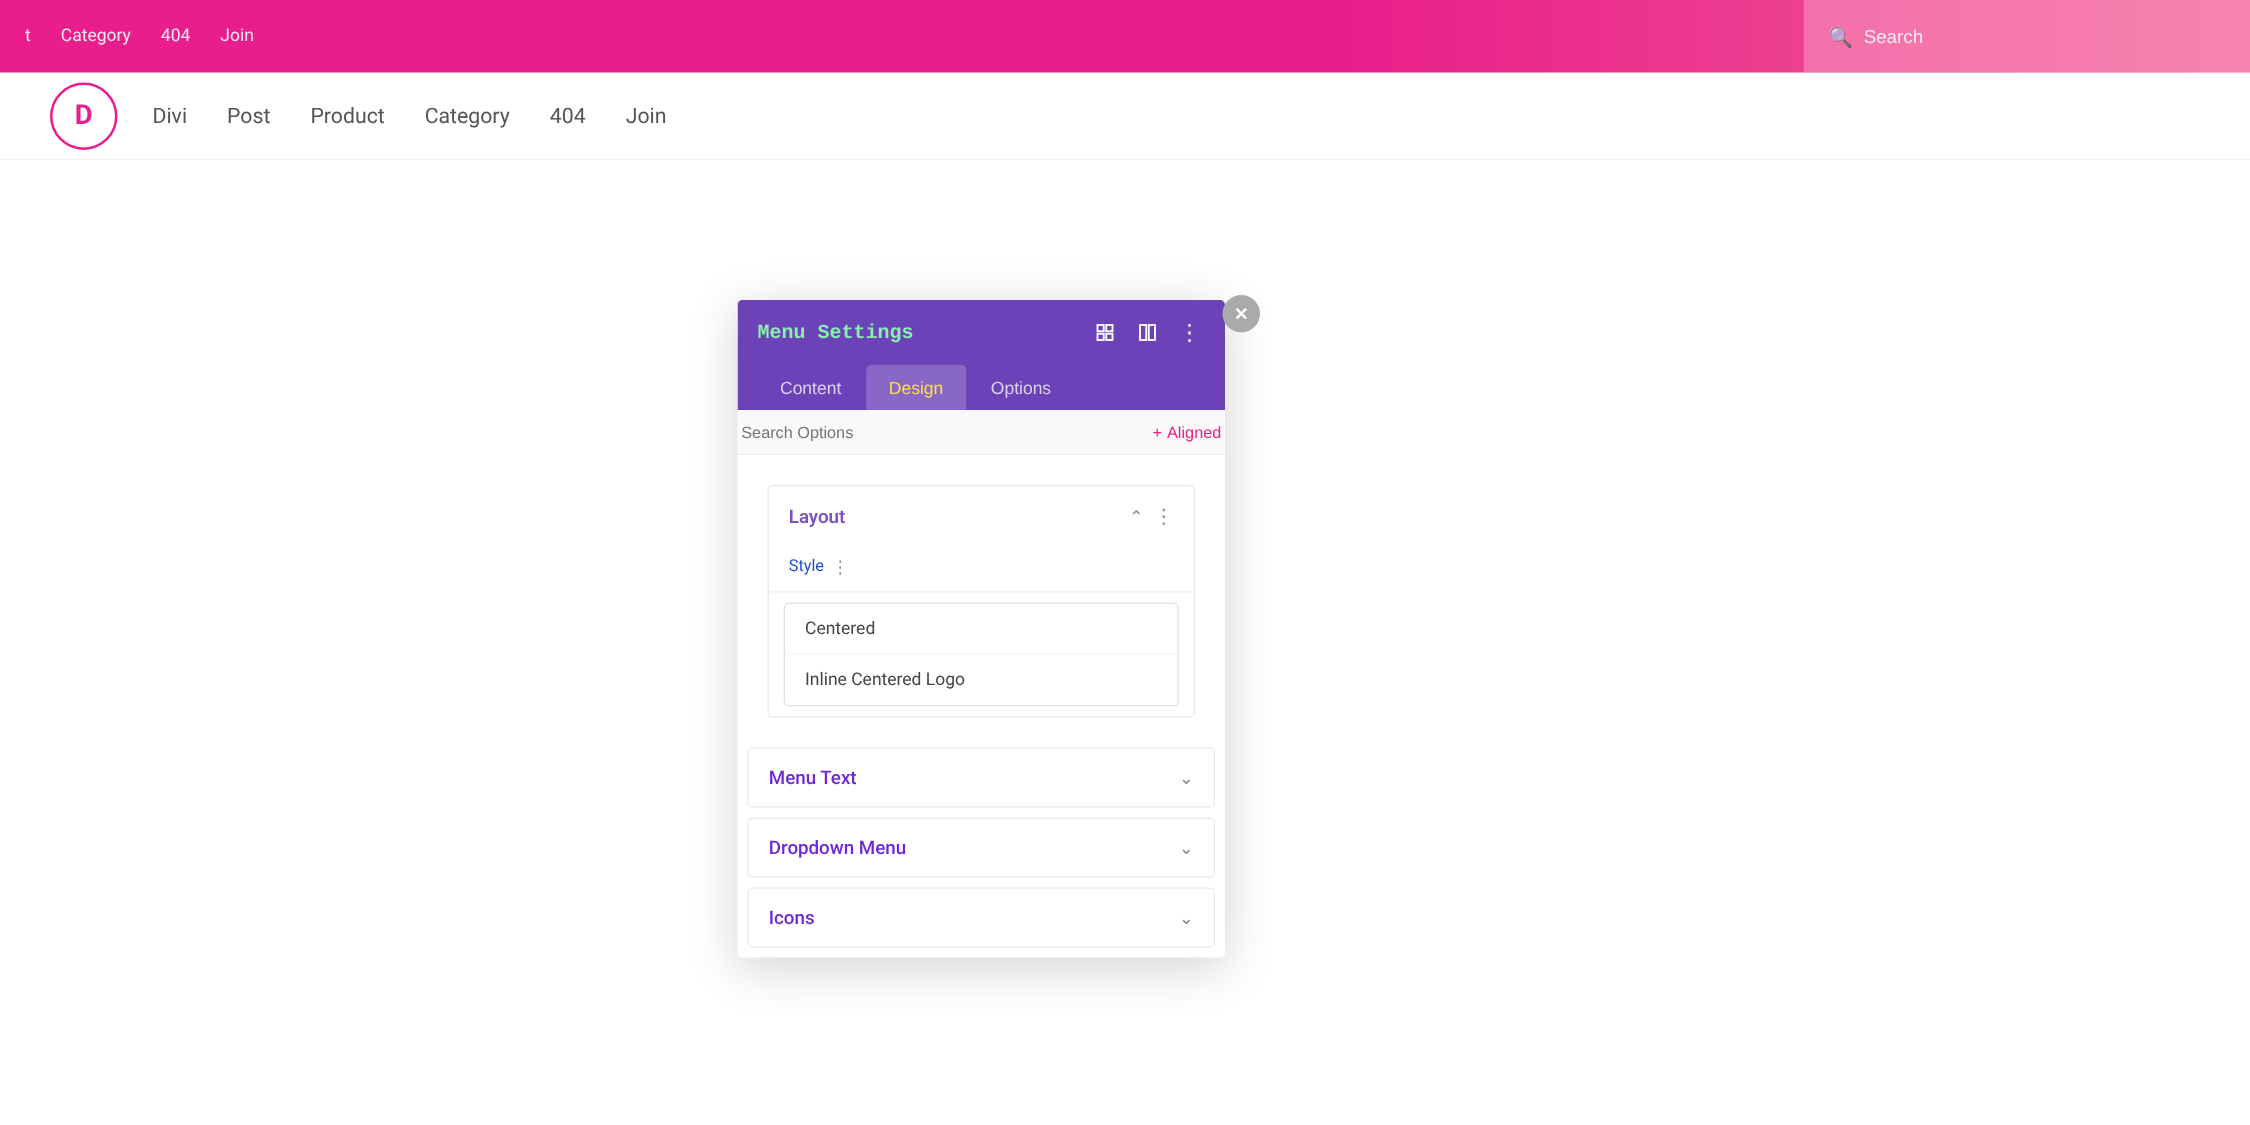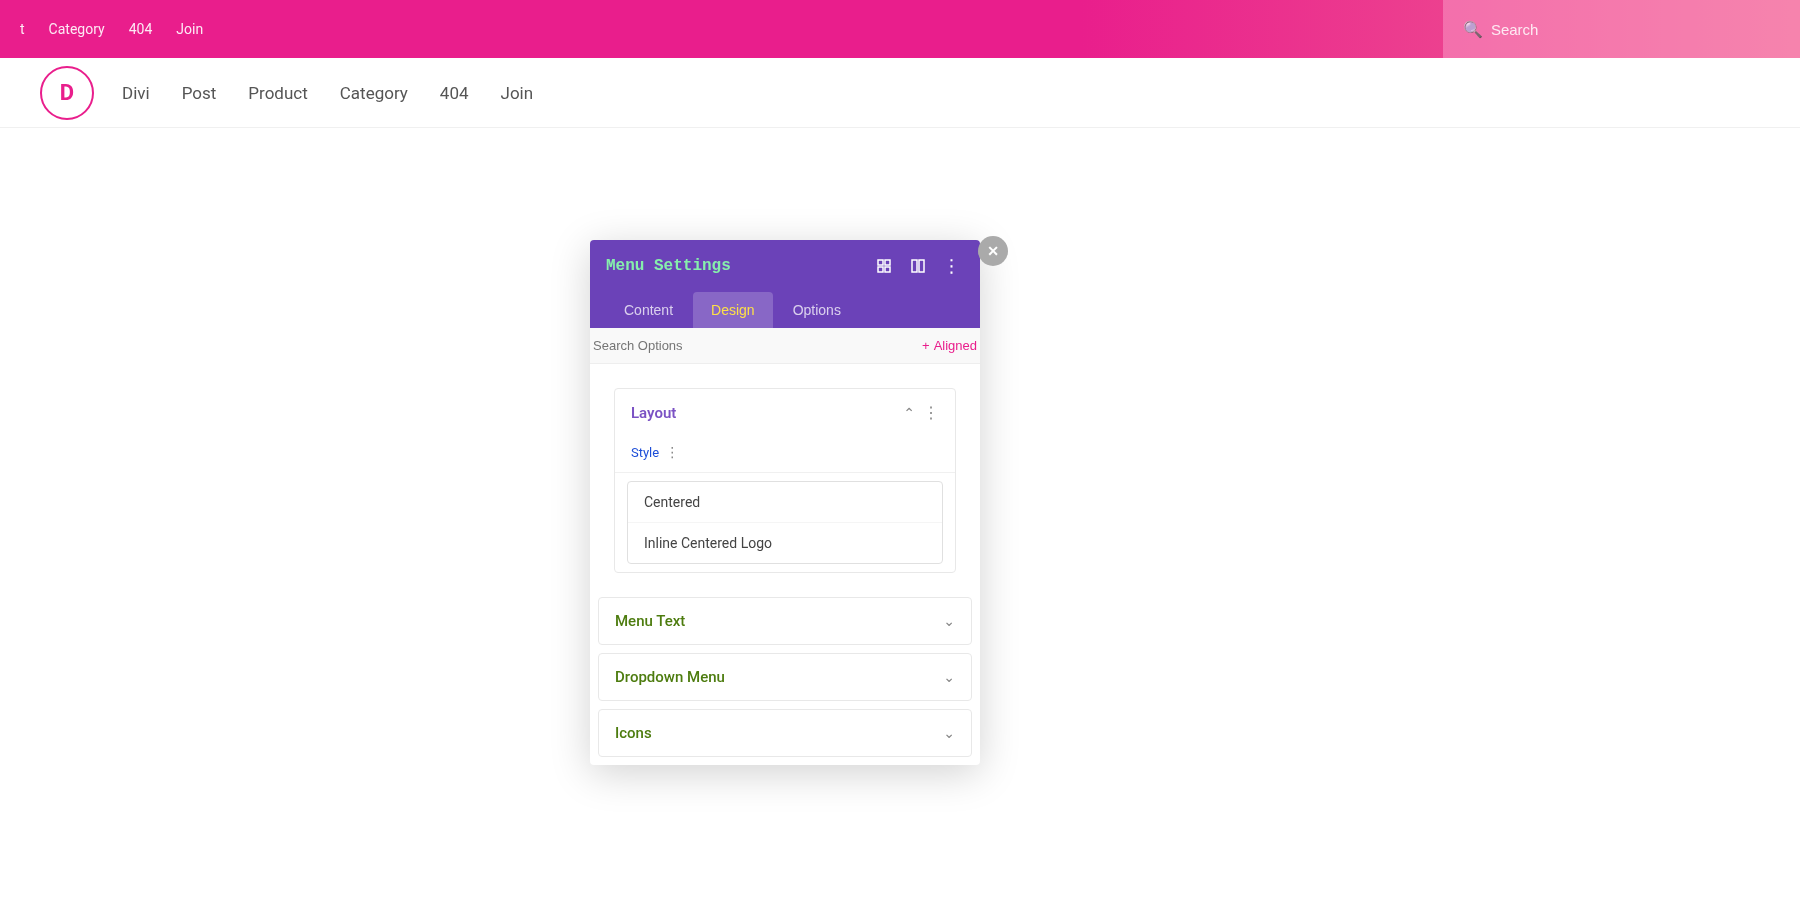--- a/index.html
+++ b/index.html
@@ -284,21 +284,21 @@
       background: #fff;
       margin: 8px;
       border-radius: 4px;
       border: 1px solid #e8e8e8;
       display: flex;
       align-items: center;
       justify-content: space-between;
       padding: 14px 16px;
     }
     .collapsed-section-title {
-      color: #4d7c0f;
+      color: #6d28d9;
       font-size: 15px;
       font-weight: 500;
     }
     .chevron-down {
       color: #888;
       font-size: 14px;
     }
 
     
     .panel-scroll {

